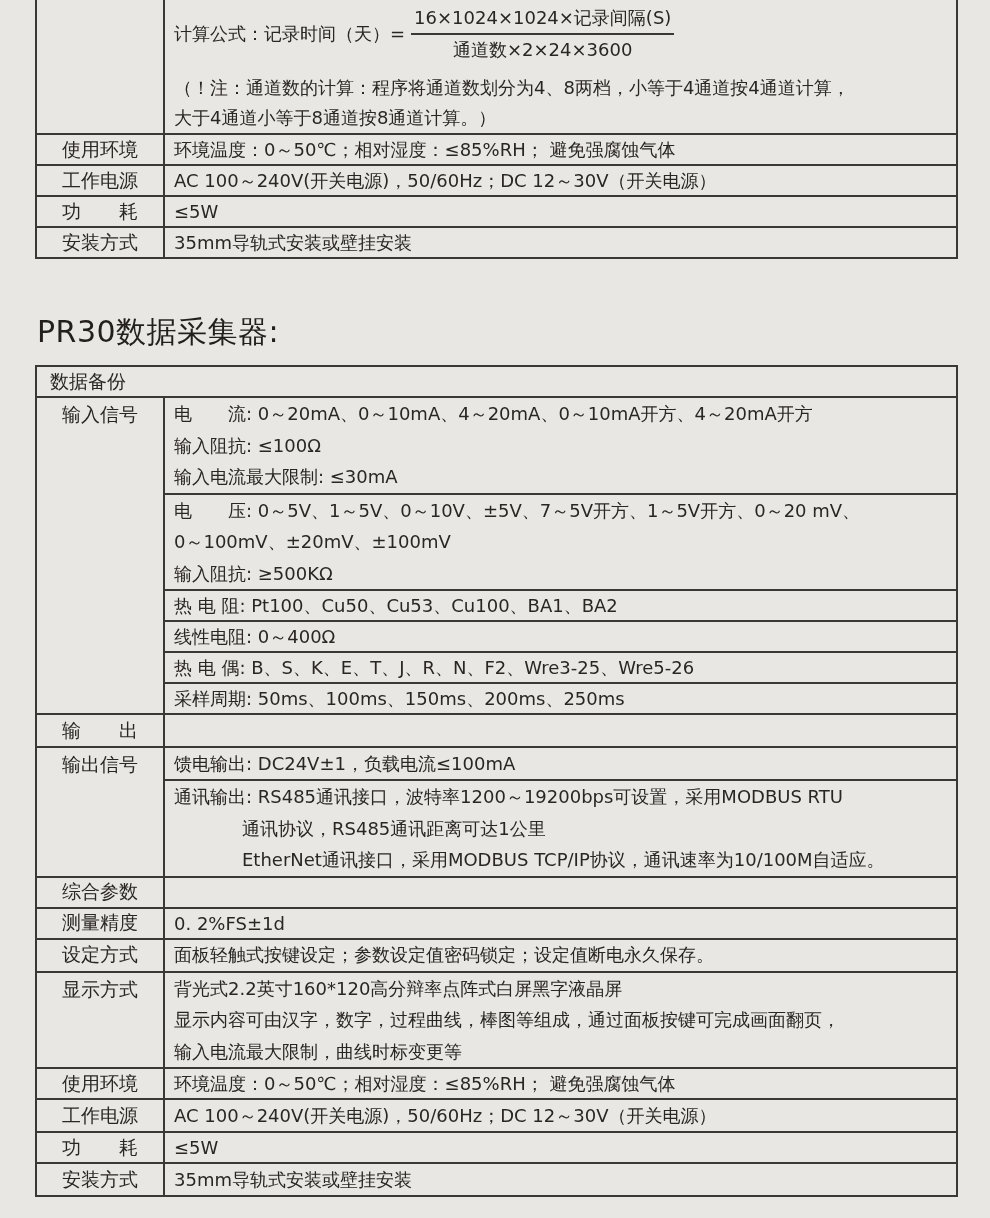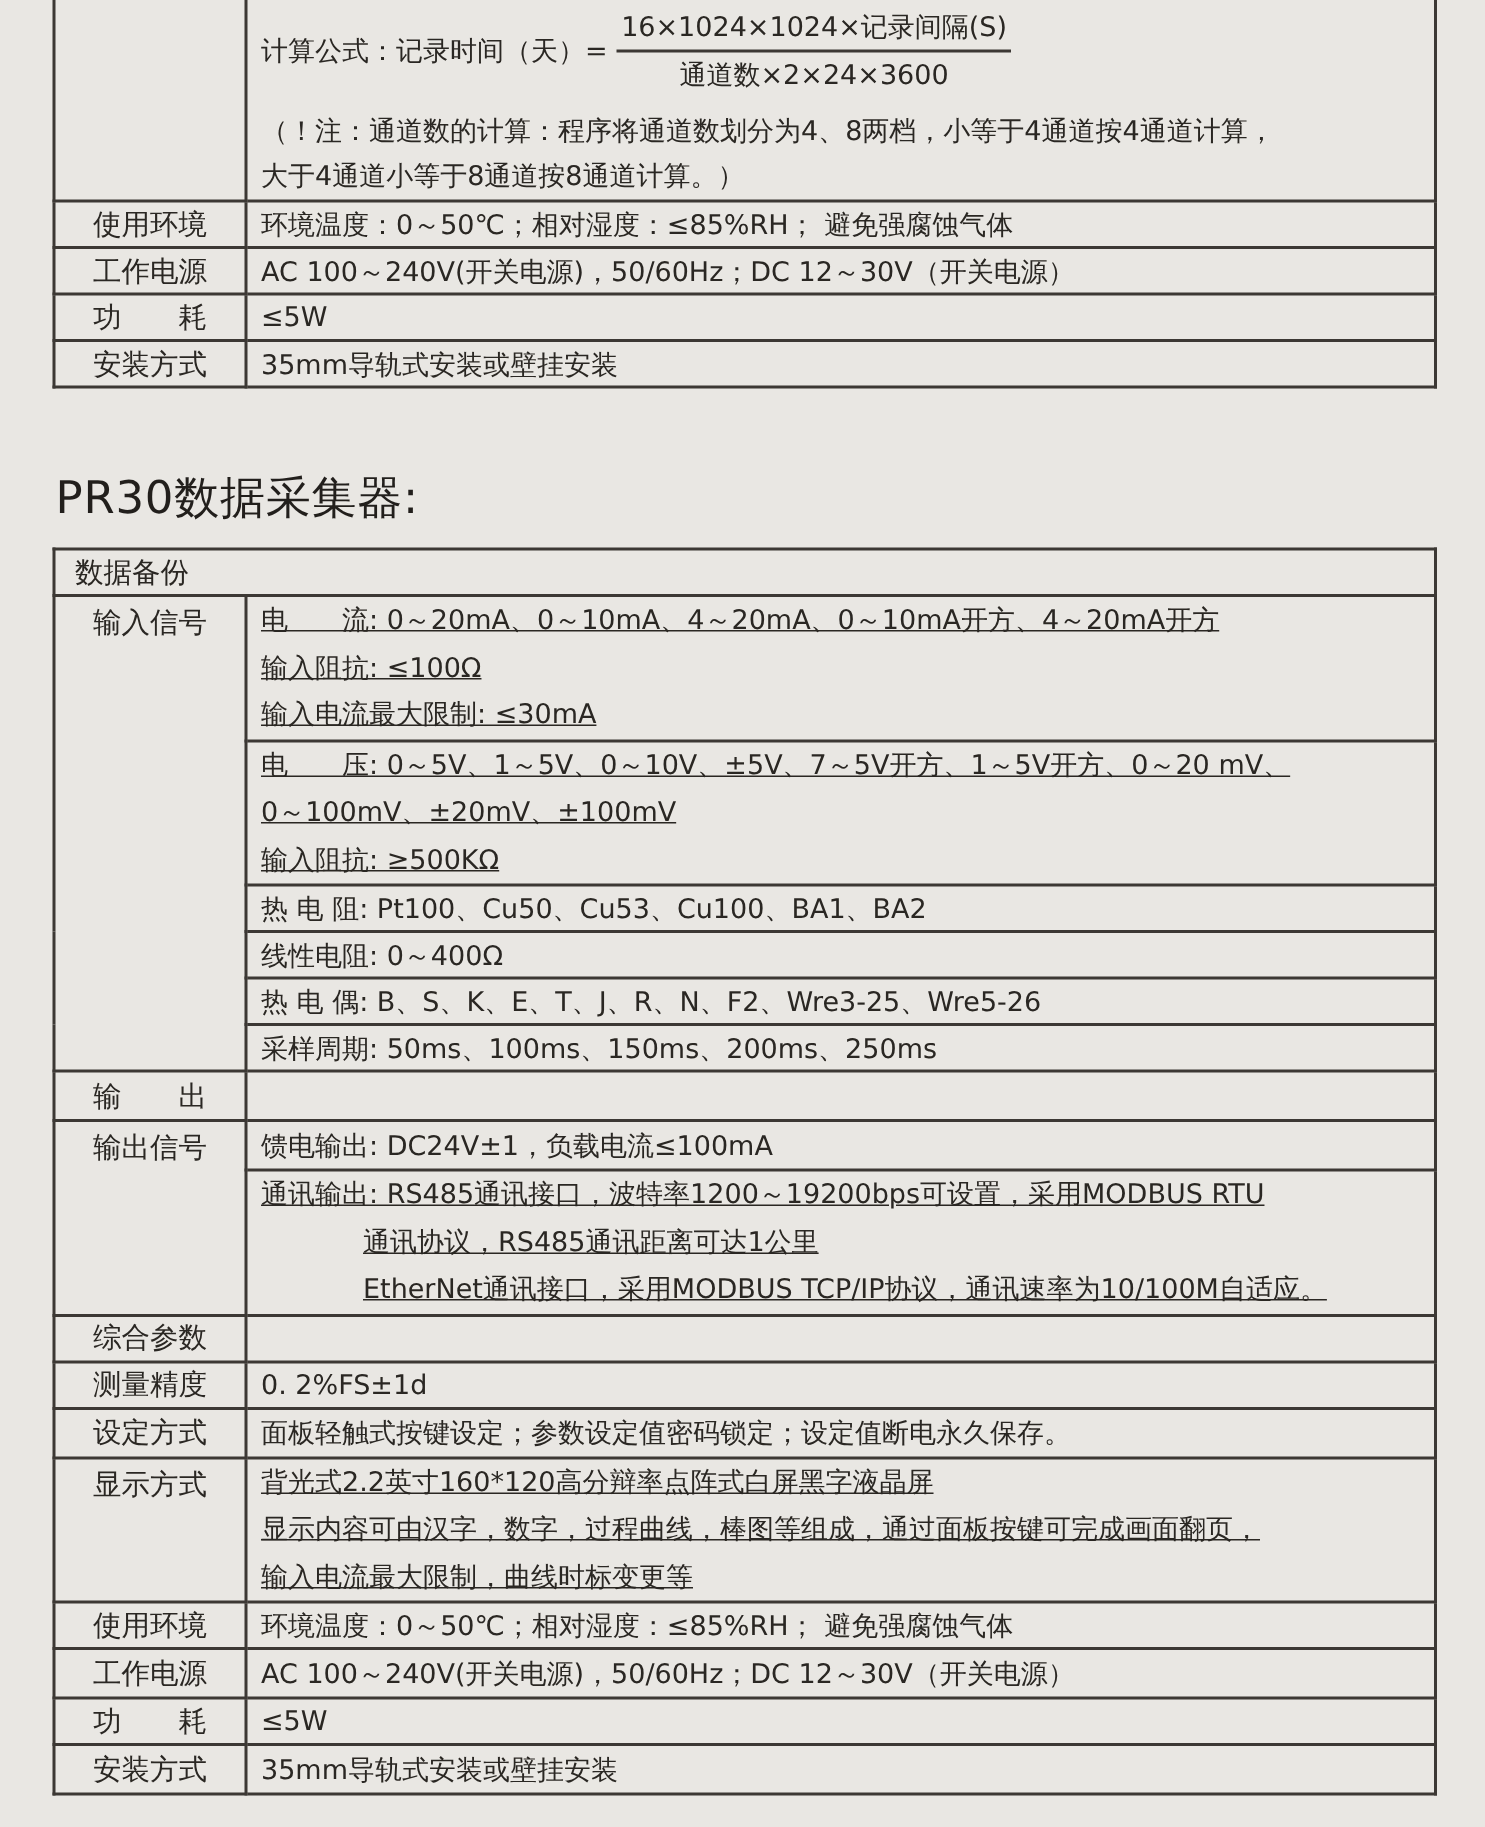--- a/index.html
+++ b/index.html
@@ -26,21 +26,21 @@
   #table2{position:absolute;top:365px;left:35px;}
   .col-label{width:128px;}
   td.label{
     text-align:center;font-size:19px;padding:0 2px;color:#2a2723;
   }
   td.label.top{vertical-align:top;padding-top:4px;border-radius:17px;}
   td.content{padding:0 9px;}
   td.h29{height:29px;}
   td.h31{height:31px;}
   .lines{line-height:31.5px;}
-  .lines .line{height:31.5px;text-decoration:underline;}
+  .lines .line{height:31.5px;}
   .cont{padding-left:68px;}
   
   td.formula-cell{height:118px;vertical-align:top;padding-top:6px;}
   .formula-line{display:flex;align-items:center;}
   .f-prefix{margin-right:6px;}
   .frac{display:inline-block;text-align:center;}
   .frac .num{display:block;border-bottom:2px solid #3c3834;padding:0 3px 3px 3px;}
   .frac .den{display:block;padding-top:3px;}
   .note{margin-top:11px;line-height:30px;}
 </style>

